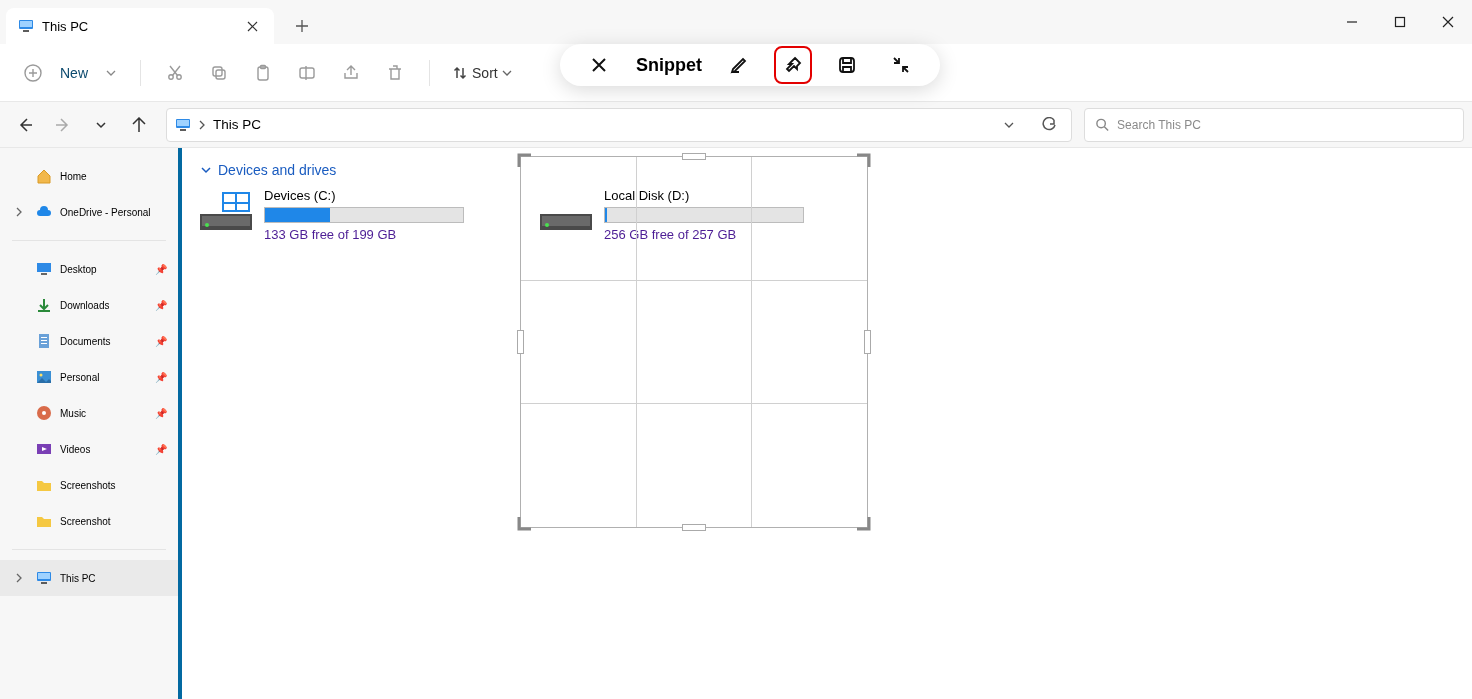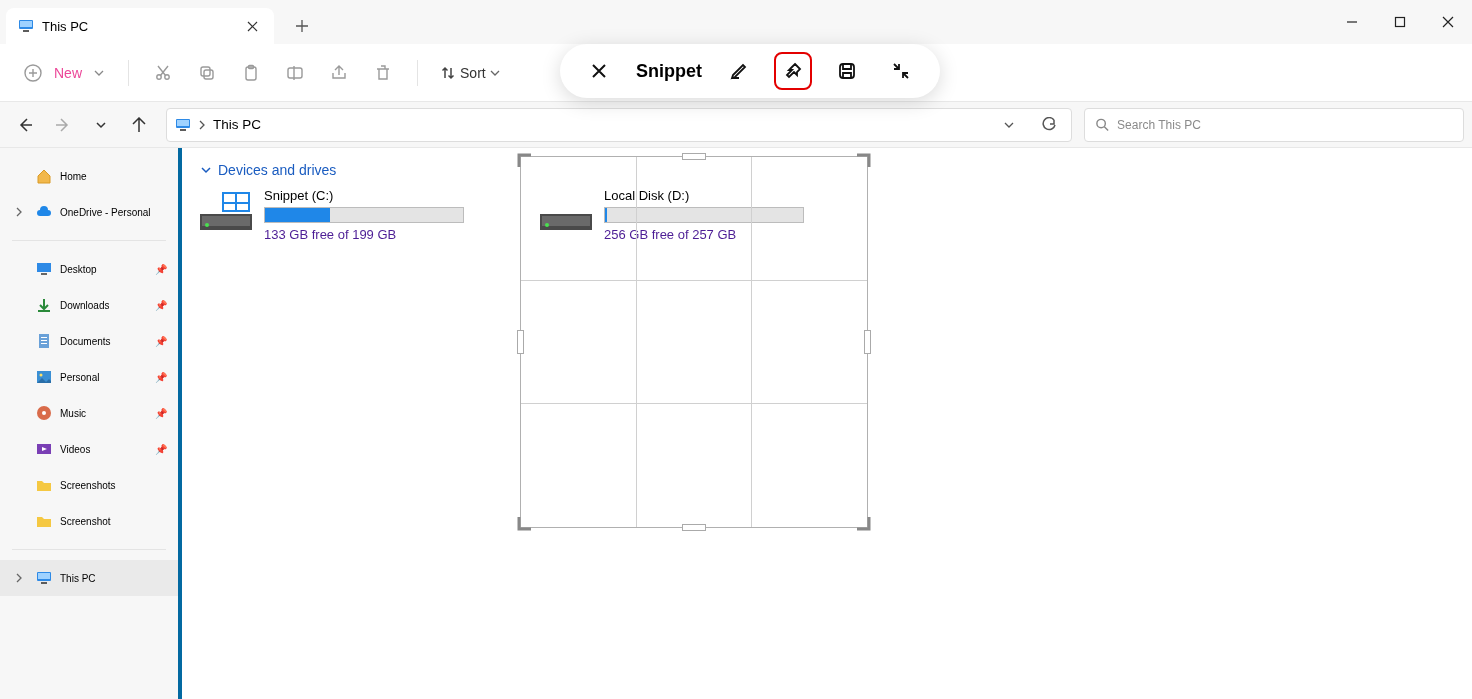--- a/index.html
+++ b/index.html
@@ -10,21 +10,21 @@
   .tab { display: flex; align-items: center; background: #fff; border-radius: 8px 8px 0 0; height: 36px; padding: 0 10px 0 12px; width: 268px; gap: 8px; font-size: 13px; }
   .tab .monitor { width: 16px; height: 16px; }
   .tab .title { flex: 1; }
   .tab .close { width: 24px; height: 24px; display:flex; align-items:center; justify-content:center; border-radius:4px; }
   .newtab { width: 36px; height: 36px; display:flex; align-items:center; justify-content:center; color:#555; margin-left: 10px; }
   .wincontrols { position: absolute; right: 0; top: 0; height: 44px; display:flex; }
   .wincontrols div { width: 48px; display:flex; align-items:center; justify-content:center; }
 
   
   .toolbar { height: 58px; background: #fff; border-top: 1px solid #fff; display:flex; align-items:center; padding: 0 14px; gap: 4px; border-bottom: 1px solid #e8e8e8; position: relative; }
-  .newbtn { display:flex; align-items:center; gap:12px; padding: 6px 10px; border-radius:6px; color:#ec4899; font-size:14px; }
+  .newbtn { display:flex; align-items:center; gap:18px; padding: 6px 10px; border-radius:6px; color:#0c4a6e; font-size:14px; }
   .newbtn svg { stroke:#888; }
   .sep { width:1px; height:26px; background:#e4e4e4; margin: 0 10px; }
   .tbicon { width:40px; height:40px; display:flex; align-items:center; justify-content:center; color:#8a8a8a; border-radius:6px; }
   .sortbtn { display:flex; align-items:center; gap:4px; color:#333; font-size:14px; padding:6px 8px; }
 
   
   .addrrow { height: 46px; display:flex; align-items:center; padding: 0 8px; gap: 4px; border-bottom: 1px solid #e8e8e8; background:#f7f7f7; position: relative; }
   .navbtn { width:34px; height:34px; display:flex; align-items:center; justify-content:center; color:#555; border-radius:4px; }
   .navbtn.disabled { color:#999; }
   .addrbox { flex: 1; height: 34px; background:#fff; border:1px solid #ddd; border-radius:4px; display:flex; align-items:center; padding: 0 8px; gap:6px; margin-left: 6px; max-width: 912px; }
@@ -56,21 +56,21 @@
   .bar { width: 200px; height: 16px; background:#e4e4e4; border:1px solid #bcbcbc; margin-bottom:4px; position:relative; }
   .bar .fill { position:absolute; left:0; top:0; bottom:0; background:#1f87e8; }
   .drivefree { color:#4c1d95; font-size:13px; }
 
   
   .seloverlay { position:absolute; border: 1px solid #b0b0b0; pointer-events:none; }
   .seloverlay .gl { position:absolute; background:#d0d0d0; }
   .edgehandle { position:absolute; background:#fff; border:1px solid #aaa; }
 
   
-  .snippetbar { position:absolute; top: 44px; left: 560px; height: 54px; background:#fff; border-radius: 30px; box-shadow: 0 4px 20px rgba(0,0,0,.15); display:flex; align-items:center; padding: 0 22px; gap: 20px; z-index: 50; }
+  .snippetbar { position:absolute; top: 44px; left: 560px; height: 42px; background:#fff; border-radius: 30px; box-shadow: 0 4px 20px rgba(0,0,0,.15); display:flex; align-items:center; padding: 0 22px; gap: 20px; z-index: 50; }
   .snippetbar .label { font-weight: 700; font-size: 18px; }
   .snippetbar .sicn { width:34px; height:34px; display:flex; align-items:center; justify-content:center; border-radius:6px; }
   .snippetbar .sicn.hl { outline: 2px solid #e30000; outline-offset: 0; }
 
   svg { display:block; }
 </style>
 </head>
 <body>
 
 <div class="tabbar">
@@ -366,21 +366,21 @@
           <rect x="0" y="22" width="52" height="16" fill="#4a4a4a"></rect>
           <rect x="2" y="24" width="48" height="10" fill="#6a6a6a"></rect>
           <circle cx="7" cy="33" r="2" fill="#49e04f"></circle>
           <rect x="22" y="0" width="28" height="20" fill="#1f87e8"></rect>
           <rect x="24" y="2" width="11" height="8" fill="#fff"></rect>
           <rect x="37" y="2" width="11" height="8" fill="#fff"></rect>
           <rect x="24" y="12" width="11" height="6" fill="#fff"></rect>
           <rect x="37" y="12" width="11" height="6" fill="#fff"></rect>
         </svg>
         <div class="driveinfo">
-          <div class="drivename">Snippet (C:)</div>
+          <div class="drivename">Devices (C:)</div>
           <div class="bar">
               <div class="fill" id="fill0" style="width: 33%;"></div>
             </div>
           <div class="drivefree">133 GB free of 199 GB</div>
         </div>
       </div>
 
       <div class="drive">
         <svg class="driveicon" viewBox="0 0 52 40">
           <rect x="0" y="22" width="52" height="16" fill="#4a4a4a"></rect>

